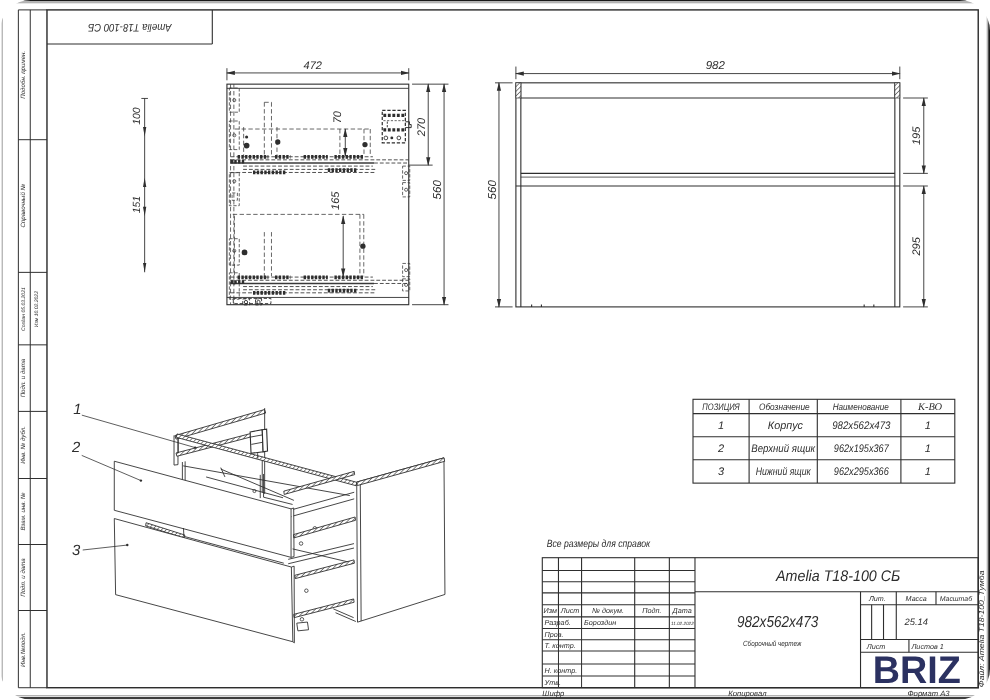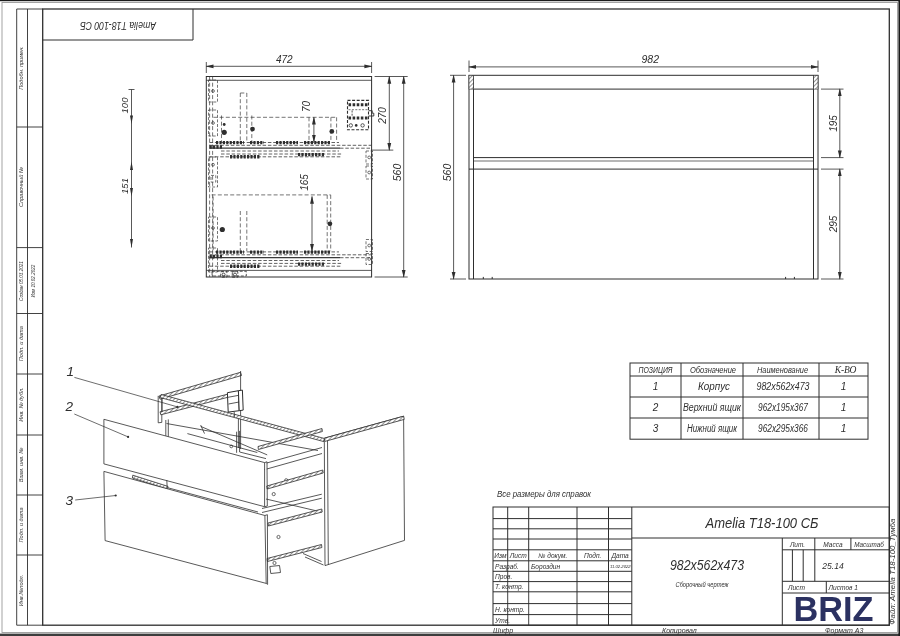--- a/index.html
+++ b/index.html
@@ -1,16 +1,16 @@
 <!DOCTYPE html>
 <html><head>
 <meta charset="utf-8">
 <style>
 html,body{margin:0;padding:0;background:#fff;}
-#page{position:relative;width:900px;height:636px;background:#ffffff;overflow:hidden;font-family:"Liberation Sans",sans-serif;}
+#page{position:relative;width:900px;height:636px;background:#ffffff;overflow:hidden;font-family:"Liberation Sans",sans-serif;border-radius:28px;}
 #page svg{position:absolute;top:0;left:0;}
 text{fill:#2e2e2e;}
 </style>
 </head>
 <body>
 <div id="page">
 <svg width="900" height="636" viewBox="0 0 900 636" fill="none" stroke-linecap="butt">
 <defs>
 <marker id="ae" viewBox="0 0 10 6" refX="9" refY="3" markerWidth="10" markerHeight="6" orient="auto-start-reverse">
           <path d="M10,3 L0,0.6 L0,5.4 z" fill="#2e2e2e" stroke="none"></path>

